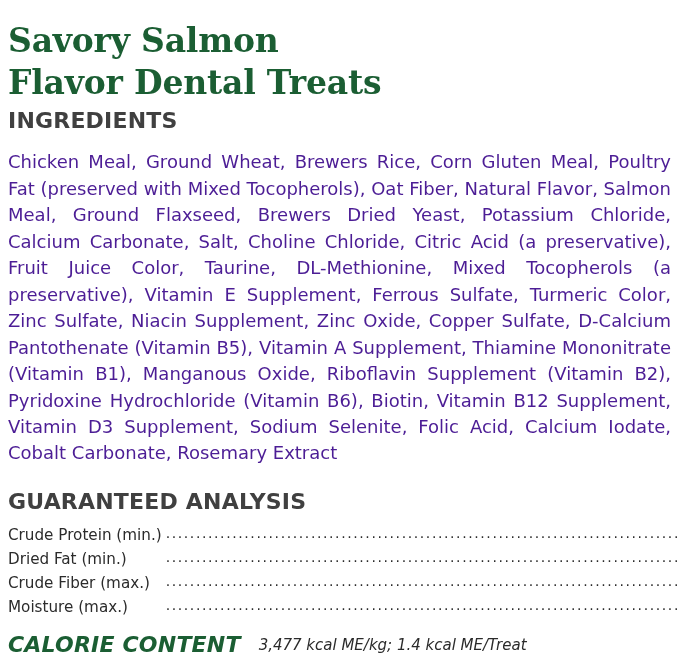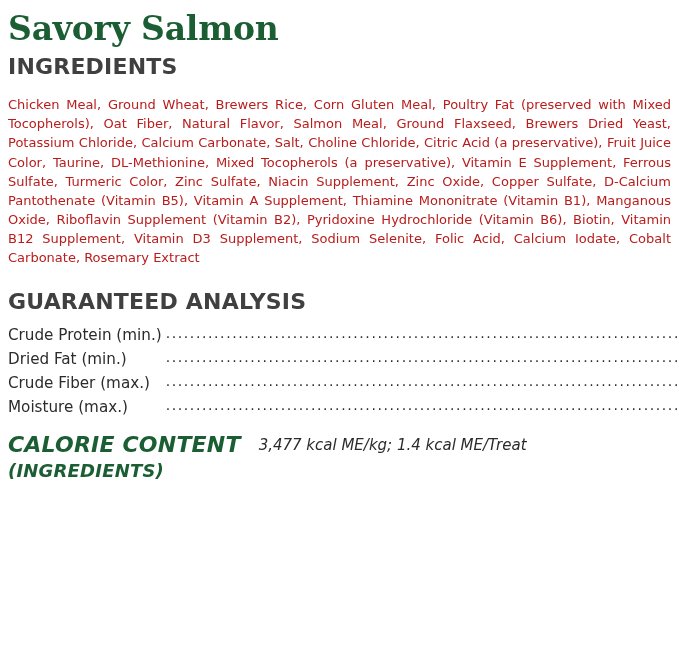--- a/index.html
+++ b/index.html
@@ -11,21 +11,21 @@
     width: 679px;
     height: 653px;
     font-family: "DejaVu Sans", sans-serif;
     color: #2b2b2b;
     overflow: hidden;
   }
   .page {
     width: 679px;
     height: 653px;
     box-sizing: border-box;
-    padding: 8px 8px 0 8px;
+    padding: 20px 8px 0 8px;
     position: relative;
   }
   .product-title {
     font-family: "DejaVu Serif", serif;
     color: #1b5e33;
     font-size: 33px;
     line-height: 1.28;
     font-weight: bold;
     letter-spacing: -0.2px;
     margin: 0 0 4px 0;
@@ -34,24 +34,24 @@
     display: block;
   }
   .section-heading {
     color: #404040;
     font-weight: bold;
     font-size: 22px;
     letter-spacing: 0.2px;
     margin: 4px 0 6px 0;
   }
   .ingredients-body {
-    font-size: 13px;
+    font-size: 18px;
     line-height: 1.47;
     text-align: justify;
-    color: #b91c1c;
+    color: #4c1d95;
     margin: 16px 0 10px 0;
     hyphens: none;
   }
   .ga-heading {
     margin-top: 22px;
   }
   .ga-table {
     width: 100%;
     border-collapse: collapse;
     font-size: 15.2px;
@@ -109,20 +109,21 @@
     font-style: italic;
   }
 </style>
 </head>
 <body>
 
 <div class="page">
 
   <h1 class="product-title">
     <span class="line">Savory Salmon</span>
+    <span class="line">Flavor Dental Treats</span>
   </h1>
 
   <div class="section-heading">INGREDIENTS</div>
 
   <p class="ingredients-body">Chicken Meal, Ground Wheat, Brewers Rice, Corn Gluten Meal, Poultry Fat (preserved with Mixed Tocopherols), Oat Fiber, Natural Flavor, Salmon Meal, Ground Flaxseed, Brewers Dried Yeast, Potassium Chloride, Calcium Carbonate, Salt, Choline Chloride, Citric Acid (a preservative), Fruit Juice Color, Taurine, DL-Methionine, Mixed Tocopherols (a preservative), Vitamin E Supplement, Ferrous Sulfate, Turmeric Color, Zinc Sulfate, Niacin Supplement, Zinc Oxide, Copper Sulfate, D-Calcium Pantothenate (Vitamin B5), Vitamin A Supplement, Thiamine Mononitrate (Vitamin B1), Manganous Oxide, Riboflavin Supplement (Vitamin B2), Pyridoxine Hydrochloride (Vitamin B6), Biotin, Vitamin B12 Supplement, Vitamin D3 Supplement, Sodium Selenite, Folic Acid, Calcium Iodate, Cobalt Carbonate, Rosemary Extract</p>
 
   <div class="section-heading ga-heading">GUARANTEED ANALYSIS</div>
 
   <table class="ga-table">
     <tbody>

